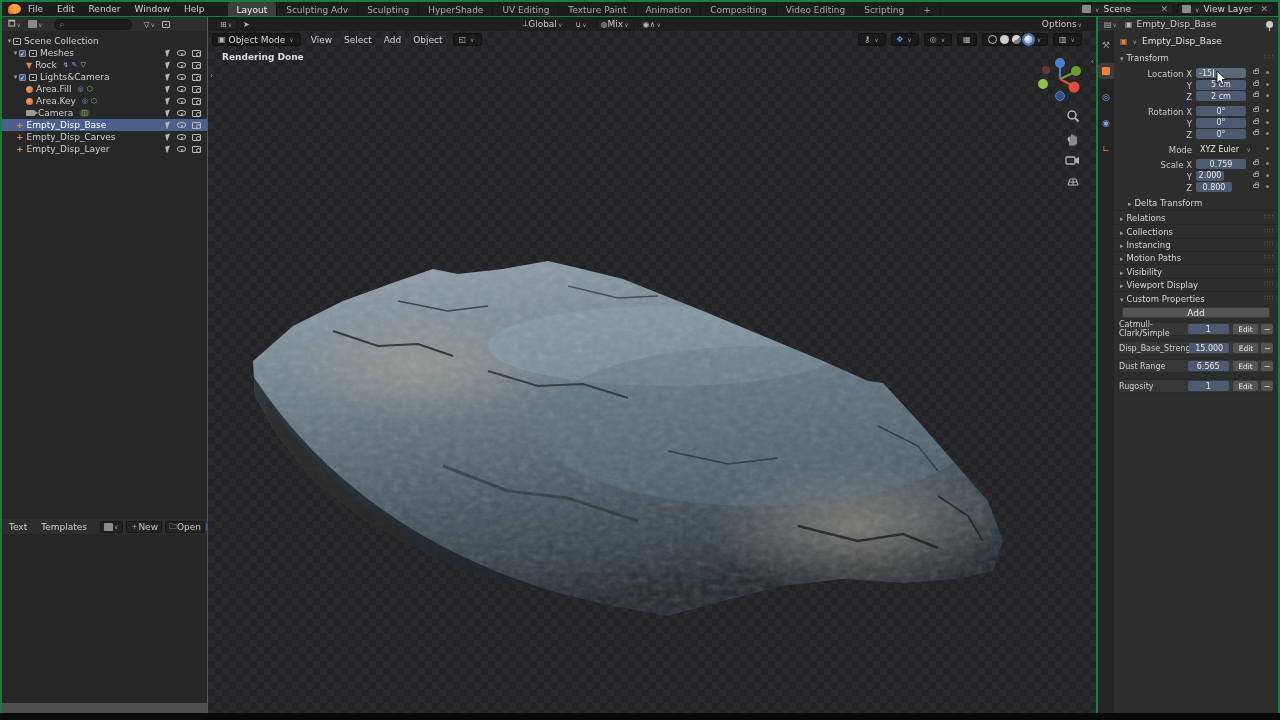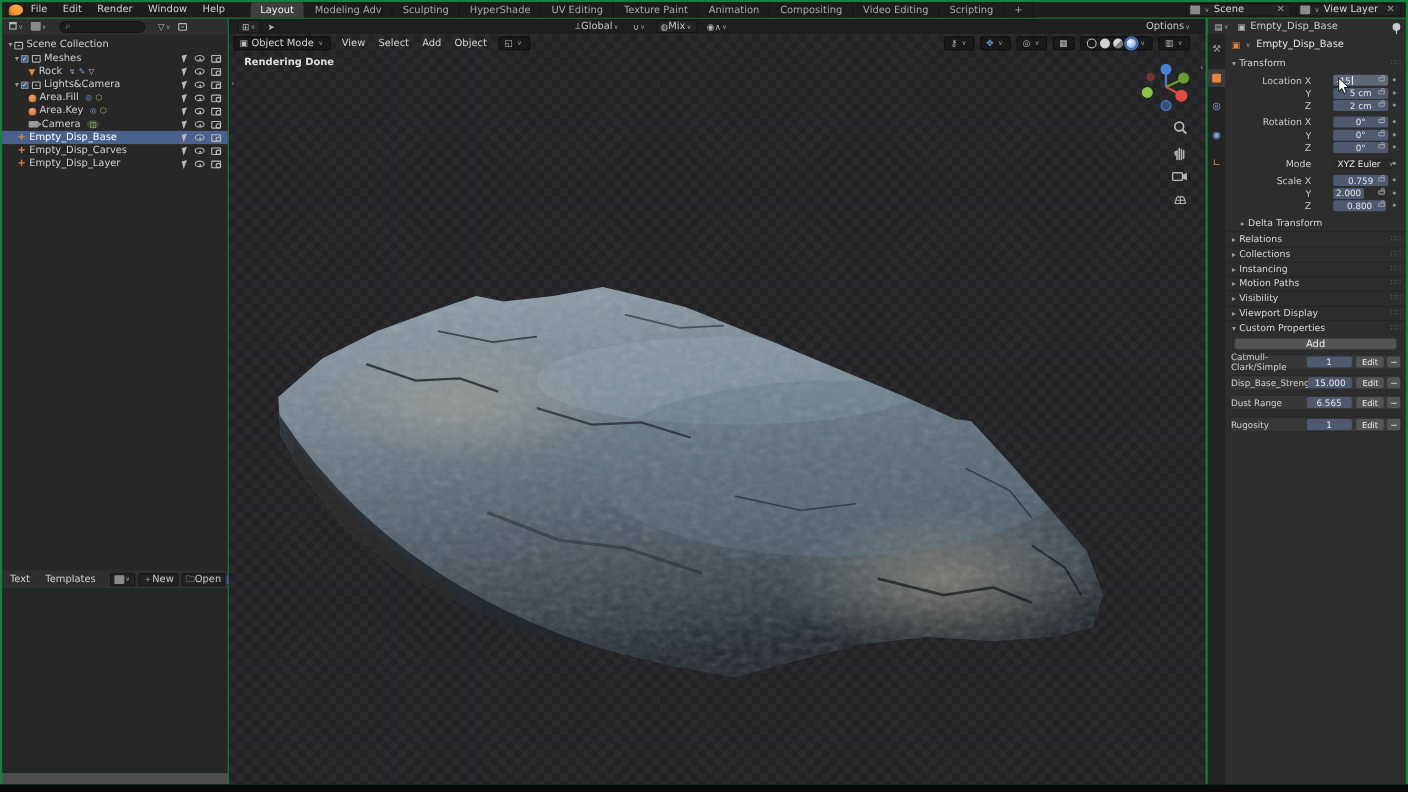--- a/index.html
+++ b/index.html
@@ -83,21 +83,21 @@
 
   
   #props { left:1098px; top:31px; width:180px; height:682px; background:#2d2d2d; }
   #ptabs { position:absolute; left:0; top:0; width:16px; height:682px; background:#242424; display:flex; flex-direction:column; align-items:center; padding-top:6px; gap:10px; }
   .ptab { width:16px; height:16px; display:flex; align-items:center; justify-content:center; font-size:9px; color:#9a9a9a; }
   .ptab.active { background:#3b3b3b; border-radius:3px 0 0 3px; }
   .sq-orange { width:8px; height:8px; background:#e8843c; border-radius:1px; }
   #pbody { position:absolute; left:16px; top:0; width:164px; height:682px; }
   .prow { position:absolute; display:flex; align-items:center; }
   .flabel { position:absolute; text-align:right; color:#c9c9c9; font-size:8.5px; }
-  .fld { position:absolute; height:10px; background:#4e5a70; border-radius:2px; color:#e6e6e6; font-size:8px; display:flex; align-items:center; justify-content:center;margin-left:16px; }
+  .fld { position:absolute; height:10px; background:#4e5a70; border-radius:2px; color:#e6e6e6; font-size:8px; display:flex; align-items:center; justify-content:center; }
   .fld.editing { background:#5e6878; justify-content:flex-start; padding-left:3px; }
   .caret { display:inline-block; width:1px; height:8px; background:#e8e8e8; margin-left:1px; }
   .lock { position:absolute; width:6px; height:4px; border:1px solid #999; border-radius:1px; }
   .lock::before { content:""; position:absolute; left:1px; top:-3px; width:2px; height:3px; border:1px solid #999; border-bottom:none; border-radius:2px 2px 0 0; }
   .dot { position:absolute; width:3px; height:3px; border-radius:50%; background:#8a8a8a; }
   .phdr { position:absolute; color:#d6d6d6; font-size:8.5px; }
   .phdr .tri { display:inline; margin-right:3px; }
   .grip { position:absolute; right:4px; color:#6e6e6e; font-size:7px; letter-spacing:.5px; }
   .sep { position:absolute; left:0; width:164px; height:1px; background:#262626; }
   .addbtn { position:absolute; left:8px; width:148px; height:11px; background:#545454; border:1px solid #3c3c3c; border-radius:3px; color:#e8e8e8; display:flex; align-items:center; justify-content:center; }
@@ -116,21 +116,21 @@
 
   <div id="topbar" class="abs">
     <span class="blender-logo"></span>
     <span class="tmenu">File</span>
     <span class="tmenu">Edit</span>
     <span class="tmenu">Render</span>
     <span class="tmenu">Window</span>
     <span class="tmenu">Help</span>
     <div class="wtabs">
       <span class="wtab active">Layout</span>
-      <span class="wtab">Modeling Adv</span>
+      <span class="wtab">Sculpting Adv</span>
       <span class="wtab">Sculpting</span>
       <span class="wtab">HyperShade</span>
       <span class="wtab">UV Editing</span>
       <span class="wtab">Texture Paint</span>
       <span class="wtab">Animation</span>
       <span class="wtab">Compositing</span>
       <span class="wtab">Video Editing</span>
       <span class="wtab">Scripting</span>
       <span class="wtab">+</span>
     </div>
@@ -550,21 +550,21 @@
         <span class="dot" style="top:131px; left:152px"></span>
 
       <div class="flabel" style="top:140.5px; left:0; width:78px">Y</div>
       <div class="fld" style="top:139.5px; left:82px; width:28px">
           <span>2.000</span>
         </div>
       <span class="lock" style="top:141.5px; left:139px"></span>
         <span class="dot" style="top:142.5px; left:152px"></span>
 
       <div class="flabel" style="top:152px; left:0; width:78px">Z</div>
-      <div class="fld" style="top:151px; left:82px; width:48px">
+      <div class="fld" style="top:151px; left:82px; width:36px">
           <span>0.800</span>
         </div>
       <span class="lock" style="top:153px; left:139px"></span>
         <span class="dot" style="top:154px; left:152px"></span>
 
       <div class="phdr" style="left:14px; top:167px"><span class="tri">▸</span><span>Delta Transform</span></div>
 
       <div class="sep" style="top:179px"></div>
       <div class="phdr" style="left:6px; top:182px"><span class="tri">▸</span><span>Relations</span></div>
       <span class="grip" style="top:182px">∷∷</span>

